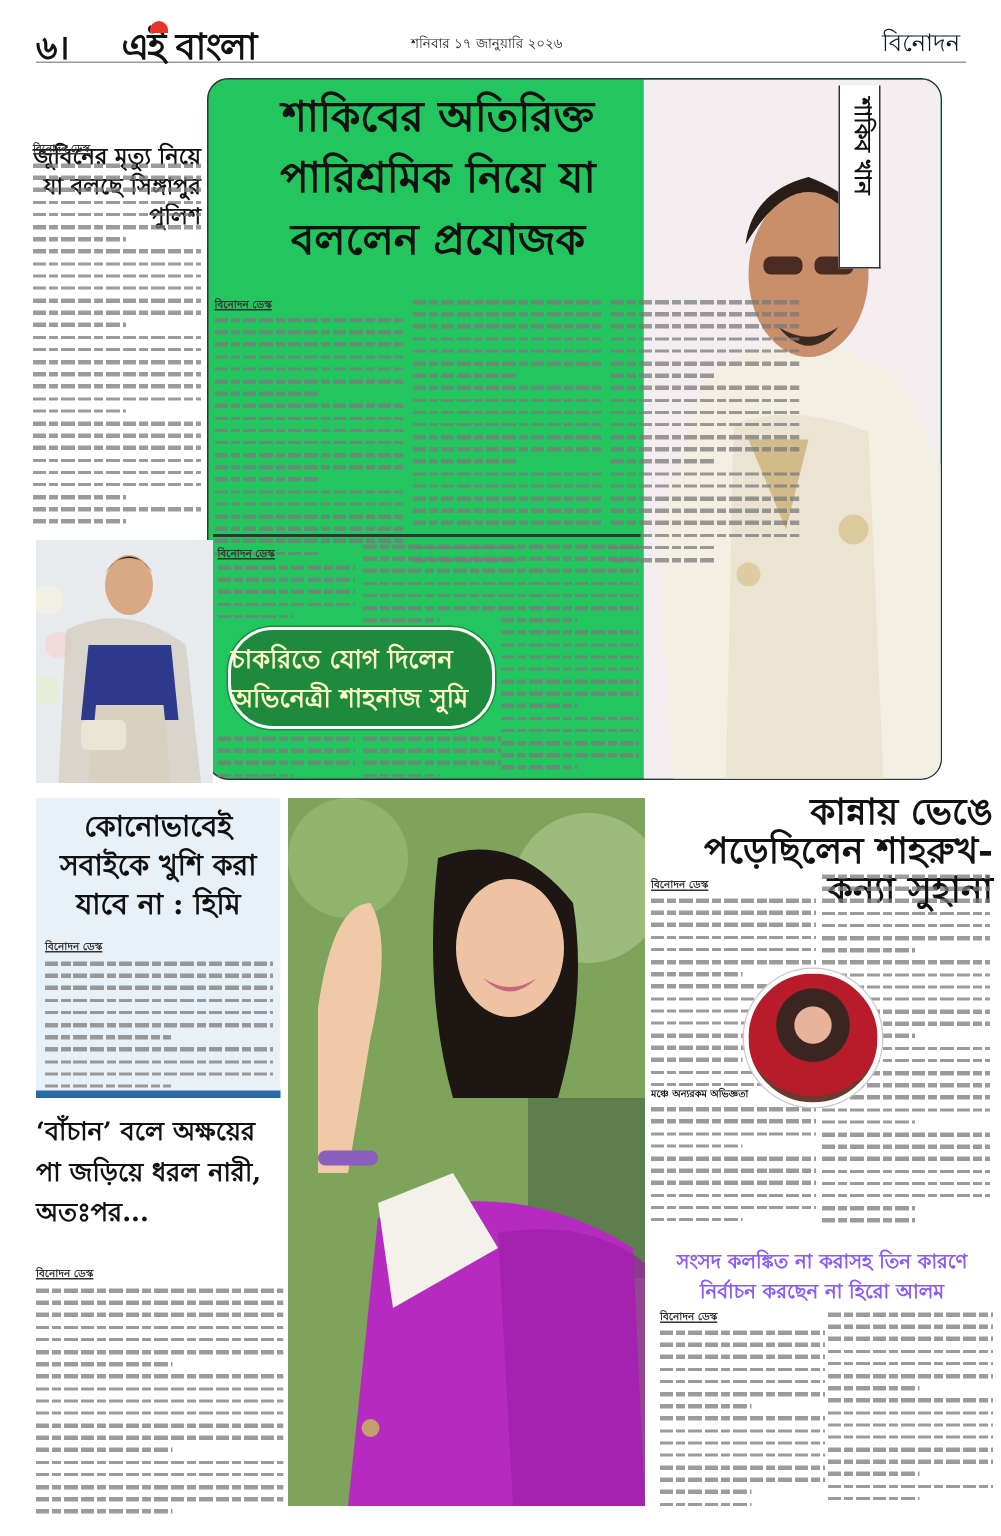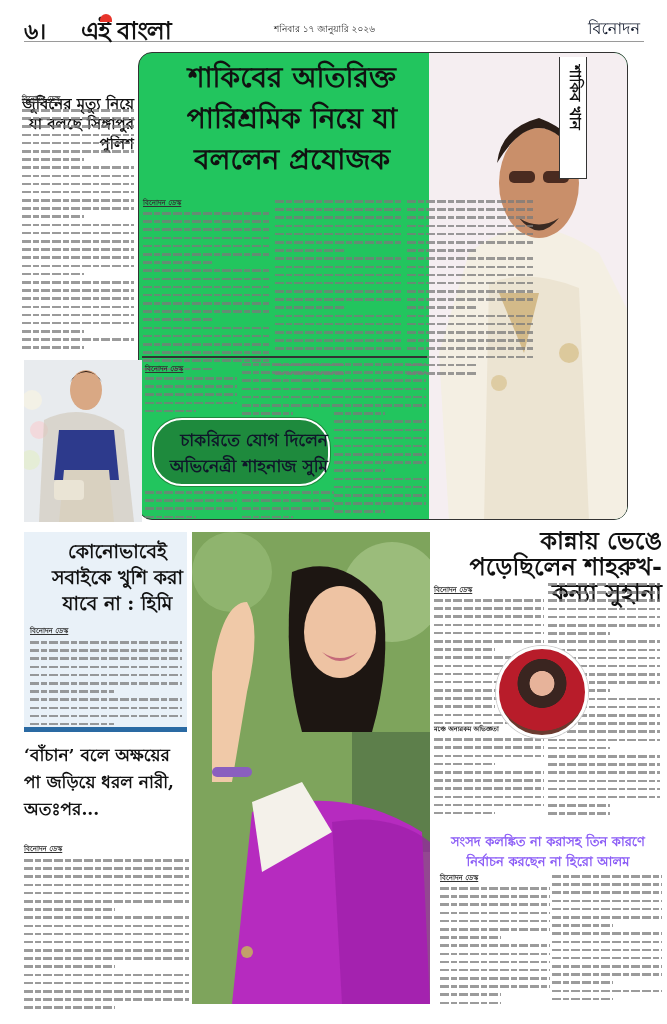--- a/index.html
+++ b/index.html
@@ -36,25 +36,25 @@
   .feat-byline { left: 4px; top: 144px; }
   .feat-col1 { left: 4px; top: 156px; width: 126px; height: 168px; }
   .feat-col2 { left: 136px; top: 144px; width: 126px; height: 180px; }
   .feat-col3 { left: 268px; top: 144px; width: 126px; height: 180px; }
 
   
   .sumi-photo { left: 24px; top: 360px; width: 118px; height: 162px; background: linear-gradient(180deg, #eef0f2 0%, #e6e9ec 40%, #d8dbe2 100%); overflow: hidden; }
   .sumi-byline { left: 145px; top: 363px; }
   .sumi-col { position: absolute; }
   .sumi-pill { left: 152px; top: 418px; width: 178px; height: 68px; background: #1e8a3d; border: 2px solid #ffffff; border-radius: 30px; box-shadow: 0 0 0 1px #1e8a3d; }
-  .sumi-pill-text { position: absolute; left: 0; right: 0; top: 7px; text-align: right; color: #0f172a; font-size: 17px; line-height: 26px; font-weight: bold; font-family: "DejaVu Serif", serif; }
+  .sumi-pill-text { position: absolute; left: 0; right: 0; top: 7px; text-align: left; color: #fef9c3; font-size: 17px; line-height: 26px; font-weight: bold; font-family: "DejaVu Serif", serif; }
 
   
   .himi-box { left: 24px; top: 532px; width: 163px; height: 200px; background: #e9f1f8; border-bottom: 5px solid #2a6aa3; }
-  .himi-headline { left: 0; top: 6px; width: 163px; font-size: 19px; line-height: 26px; font-weight: bold; color: #111; font-family: "DejaVu Serif", serif; text-align: center; margin-left: 12px; }
+  .himi-headline { left: 0; top: 6px; width: 163px; font-size: 19px; line-height: 26px; font-weight: bold; color: #111; font-family: "DejaVu Serif", serif; text-align: center; }
   .himi-byline { left: 6px; top: 93px; }
   .himi-copy { left: 6px; top: 106px; width: 152px; height: 88px; }
   .himi-photo { left: 192px; top: 532px; width: 238px; height: 472px; background: linear-gradient(180deg, #6d9b52 0%, #8fb46a 25%, #4f7d3a 55%, #6e8f4a 100%); overflow: hidden; }
 
   
   .ak-headline { left: 24px; top: 742px; width: 165px; font-size: 17px; line-height: 27px; font-weight: bold; color: #111; font-family: "DejaVu Serif", serif; }
   .ak-byline { left: 24px; top: 843px; }
   .ak-copy { left: 24px; top: 856px; width: 165px; height: 156px; }
 
   

